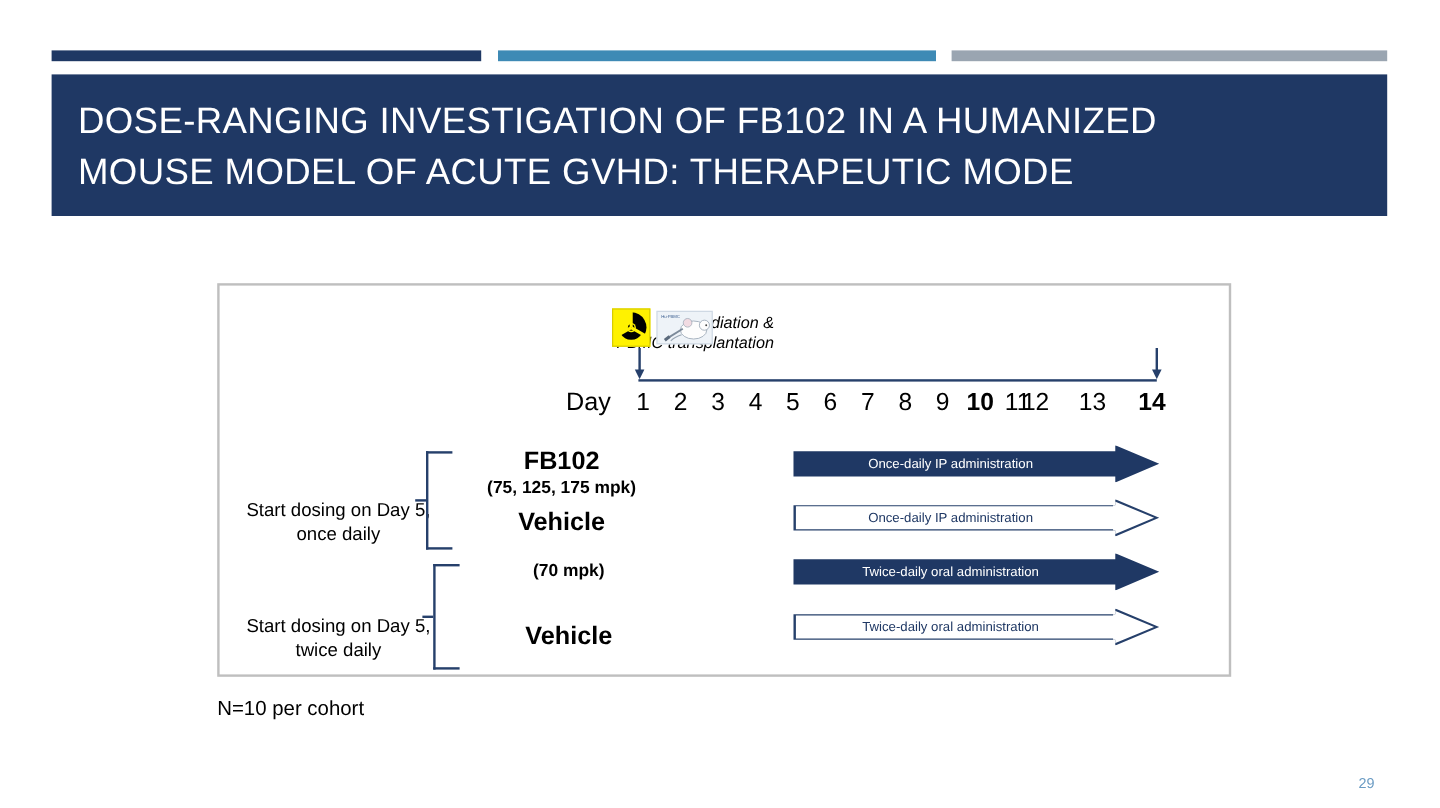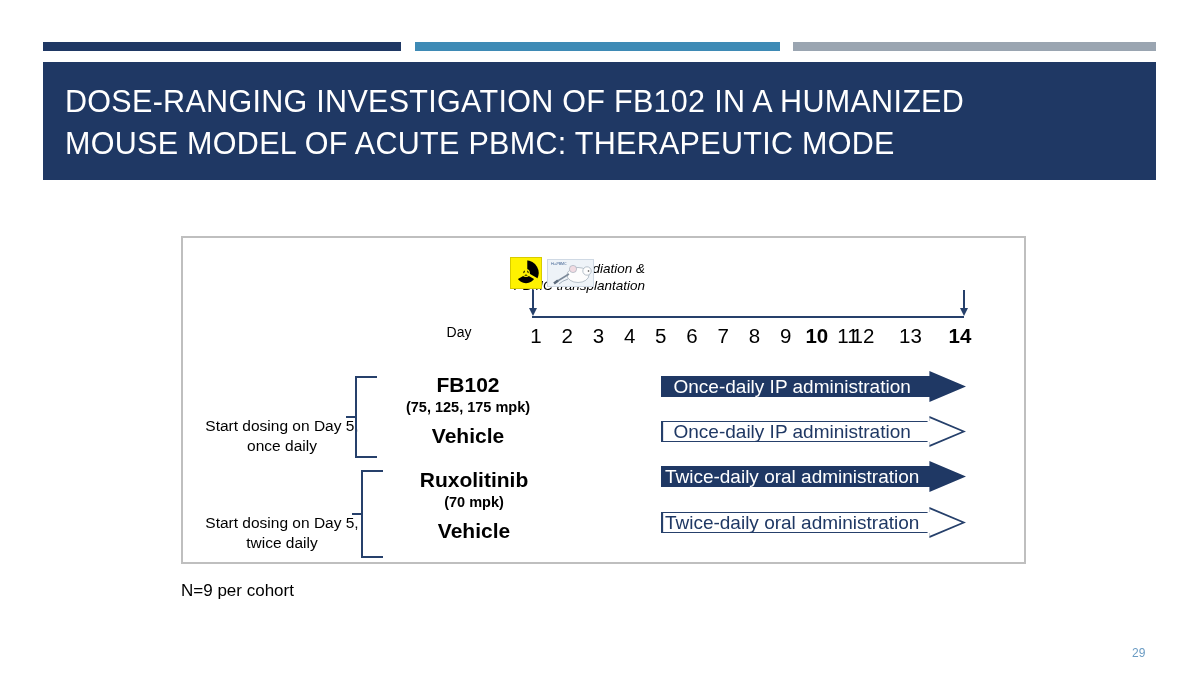--- a/index.html
+++ b/index.html
@@ -138,22 +138,22 @@
     border-top: 8px solid #26406B;
   }
   .axis-arrow.start { left: 349px; }
   .axis-arrow.end   { left: 780px; }
 
   .day-label {
     position: absolute;
     left: 226px;
     top: 86px;
     width: 100px;
-    text-align: center;
-    font-size: 14px;
+    text-align: right;
+    font-size: 21px;
   }
   .ticks {
     position: absolute;
     left: 340px;
     top: 86px;
     width: 455px;
     height: 26px;
   }
   .tick {
     position: absolute;
@@ -234,21 +234,21 @@
   }
   .arrow-bar .label {
     position: absolute;
     left: 0;
     top: 0;
     width: 86%;
     height: 100%;
     display: flex;
     align-items: center;
     justify-content: center;
-    font-size: 19px;
+    font-size: 11px;
   }
   .arrow-bar.filled .label  { color: #ffffff; }
   .arrow-bar.outline .label { color: #1F3864; }
 
   .arrow-bar.a1 { top: 133px; }
   .arrow-bar.a2 { top: 178px; }
   .arrow-bar.a3 { top: 223px; }
   .arrow-bar.a4 { top: 269px; }
 
   
@@ -268,21 +268,21 @@
 </style>
 </head>
 <body>
 
 <div class="topbar navy"></div>
 <div class="topbar blue"></div>
 <div class="topbar gray"></div>
 
 <div class="title-band">
   <div class="title-text">DOSE-RANGING INVESTIGATION OF FB102 IN A HUMANIZED
-MOUSE MODEL OF ACUTE PBMC: THERAPEUTIC MODE</div>
+MOUSE MODEL OF ACUTE GVHD: THERAPEUTIC MODE</div>
 </div>
 
 <div class="panel">
 
   <div class="irr-caption">Irradiation &amp;
 PBMC transplantation</div>
 
   <div class="rad-icon">
     <svg viewBox="0 0 40 40" width="30" height="30" aria-hidden="true">
       <circle cx="20" cy="20" r="19" fill="#FFF200"></circle>
@@ -354,21 +354,20 @@
   </div>
   <div class="treat t-veh1">
     <div class="name">Vehicle</div>
   </div>
 
   <div class="group-caption g2">Start dosing on Day 5,
 twice daily</div>
   <div class="brace-stem s2"></div>
   <div class="brace b2"></div>
   <div class="treat t-rux">
-    <div class="name">Ruxolitinib</div>
     <div class="dose">(70 mpk)</div>
   </div>
   <div class="treat t-veh2">
     <div class="name">Vehicle</div>
   </div>
 
   <div class="arrow-bar filled a1">
     <div class="shape"></div>
     <div class="label">Once-daily IP administration</div>
   </div>
@@ -383,14 +382,14 @@
     <div class="label">Twice-daily oral administration</div>
   </div>
   <div class="arrow-bar outline a4">
     <div class="shape">
         <div class="shape-inner"></div>
       </div>
     <div class="label">Twice-daily oral administration</div>
   </div>
 </div>
 
-<div class="footnote">N=9 per cohort</div>
+<div class="footnote">N=10 per cohort</div>
 <div class="page-num">29</div>
 
 </body></html>

